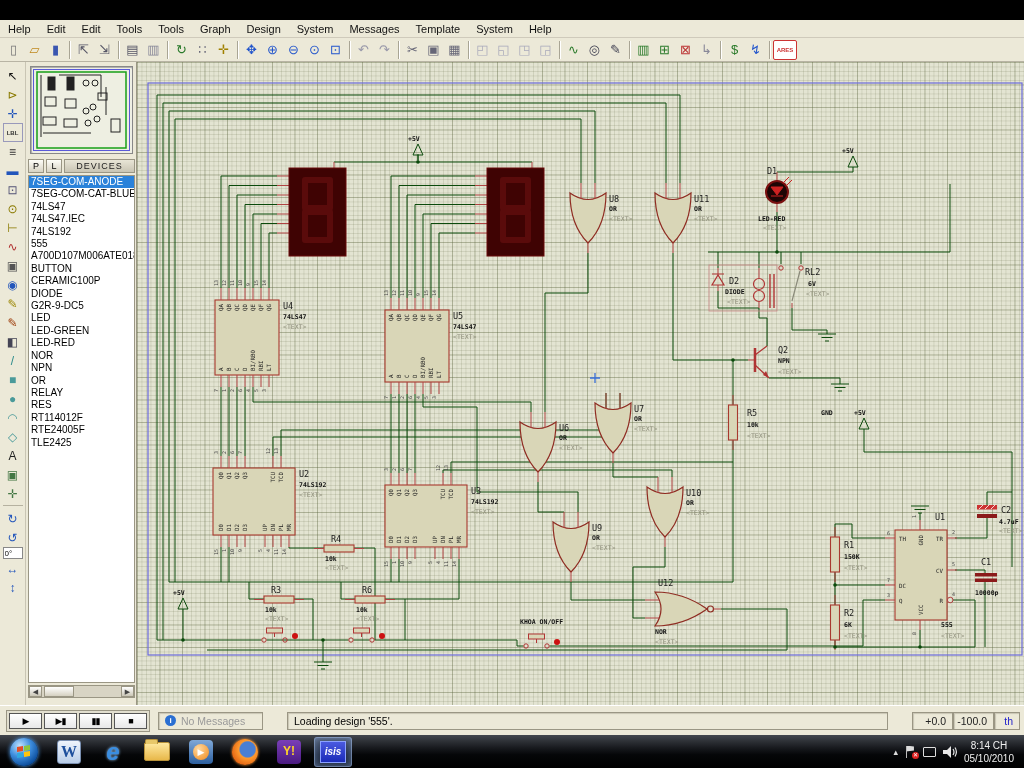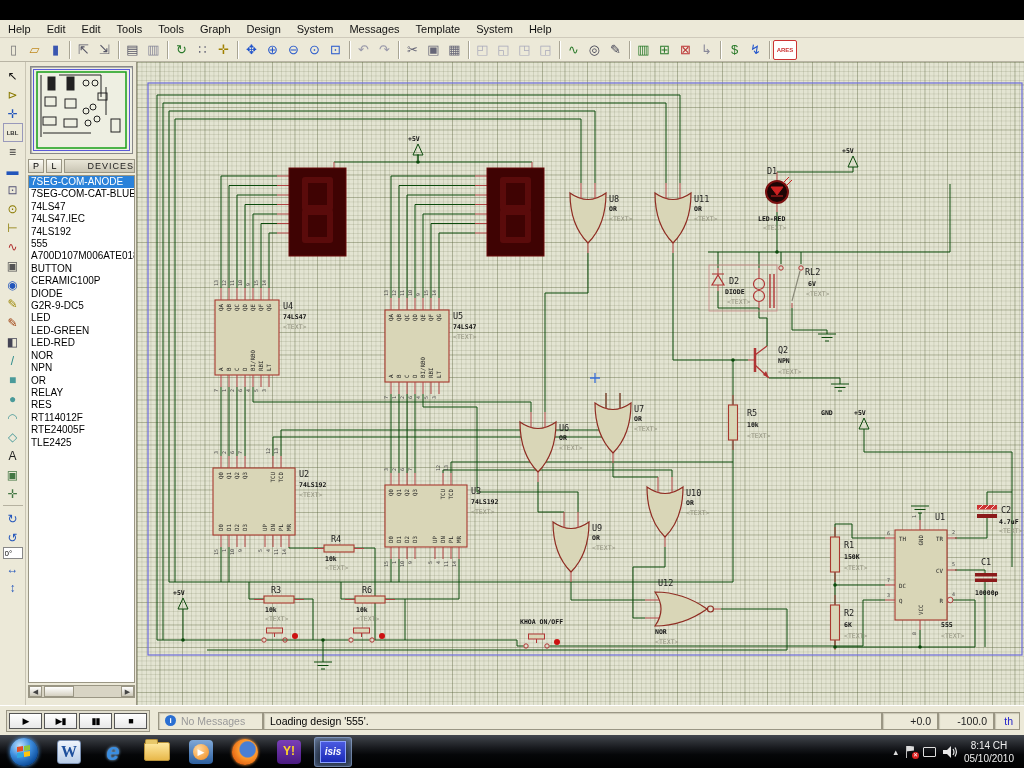--- a/index.html
+++ b/index.html
@@ -35,21 +35,21 @@
   #palette{position:absolute;left:0;top:0;width:26px;height:648px;border-right:1px solid #c9c5b4;display:flex;flex-direction:column;align-items:center;padding-top:4px;}
   .pal-btn{width:20px;height:19px;display:flex;align-items:center;justify-content:center;font-size:12px;border:1px solid transparent;}
   .pal-btn.lbl{font-size:6px;font-weight:bold;border:1px solid #99b;color:#339;}
   #rotgroup{margin-top:2px;border-top:1px solid #b5b1a0;padding-top:3px;display:flex;flex-direction:column;align-items:center;}
   #rotinput{width:20px;height:12px;font-size:8px;border:1px solid #888;background:#fff;text-align:left;padding-left:1px;}
   #preview{position:absolute;left:30px;top:4px;width:103px;height:88px;background:#f4f4ea;border:1px solid #888;box-shadow:inset 1px 1px 2px #999;}
   #plrow{position:absolute;left:28px;top:96px;width:107px;height:16px;display:flex;align-items:center;}
   .plbtn{width:16px;height:14px;border:1px solid #9a9684;background:linear-gradient(#fdfdf8,#d8d4c4);
     font-size:9px;text-align:center;line-height:13px;margin-right:2px;}
   #devhdr{flex:1;height:14px;background:linear-gradient(#e8e5d6,#c9c5b4);border:1px solid #9a9684;
-    font-size:9px;color:#222;text-align:right;line-height:13px;letter-spacing:1px;}
+    font-size:9px;color:#222;text-align:center;line-height:13px;letter-spacing:1px;}
   #devlist{position:absolute;left:28px;top:113px;width:107px;height:508px;background:#fff;border:1px solid #9a9684;
     overflow:hidden;font-size:10px;line-height:12.4px;white-space:nowrap;}
   .dev{padding-left:2px;color:#000;}
   .dev.sel{background:#2a82da;color:#fff;}
   #devscroll{position:absolute;left:28px;top:623px;width:107px;height:13px;background:#d8d4c4;border:1px solid #9a9684;display:flex;}
   .scr-arrow{width:13px;height:11px;background:linear-gradient(#fff,#cac6b6);border:1px solid #9a9684;font-size:7px;text-align:center;line-height:10px;color:#444;}
   #scr-thumb{width:30px;height:11px;background:linear-gradient(#fff,#d5d1c1);border:1px solid #9a9684;margin-left:2px;}
 
   
   #schwrap{position:absolute;left:137px;top:62px;width:887px;height:643px;
@@ -77,22 +77,22 @@
 
   
   #statusbar{position:absolute;left:0;top:705px;width:1024px;height:30px;background:#ece9d8;border-top:1px solid #fff;
     display:flex;align-items:center;font-size:10.5px;color:#222;}
   #simpanel{display:flex;gap:2px;border:1px solid #9a9684;background:#e2dfcf;padding:2px;margin-left:6px;}
   .simbtn{width:33px;height:16px;background:linear-gradient(#fff,#e8e8e8);border:1px solid #555;
     font-size:9px;text-align:center;line-height:15px;color:#000;letter-spacing:-1px;}
   .sunken{border:1px solid #9a9684;box-shadow:inset 1px 1px 1px #c9c5b4;background:#ece9d8;height:18px;display:flex;align-items:center;padding:0 6px;}
   #msgcell{width:105px;margin-left:8px;color:#999;}
   #infoicon{width:11px;height:11px;border-radius:50%;background:#2a6fd2;color:#fff;font-size:8px;line-height:11px;text-align:center;margin-right:5px;font-weight:bold;}
-  #statuscell{flex:1;margin:0 0;color:#000;}
-  .coordcell{width:56px;justify-content:flex-end;}
+  #statuscell{flex:1;margin:0 24px;color:#000;}
+  .coordcell{width:41px;justify-content:flex-end;}
   #unitcell{width:26px;color:#2222cc;justify-content:flex-end;margin-right:4px;}
 
   
   #taskbar{position:absolute;left:0;top:735px;width:1024px;height:33px;
     background:linear-gradient(#42464d,#17191d 40%,#050608 60%,#000);display:flex;align-items:center;}
   #startorb{width:28px;height:28px;border-radius:50%;margin:0 12px 0 10px;position:relative;
     background:radial-gradient(circle at 35% 28%,#bfe3ff,#3f8ede 40%,#0d4f9e 75%,#062c5e);box-shadow:0 0 4px #58aaff;}
   #orbflag{position:absolute;left:7px;top:8px;width:13px;height:12px;transform:skewY(-8deg);}
   #orbflag div{position:absolute;width:6px;height:5px;}
   .task-icon{width:38px;height:30px;display:flex;align-items:center;justify-content:center;border-radius:3px;margin-right:6px;}

